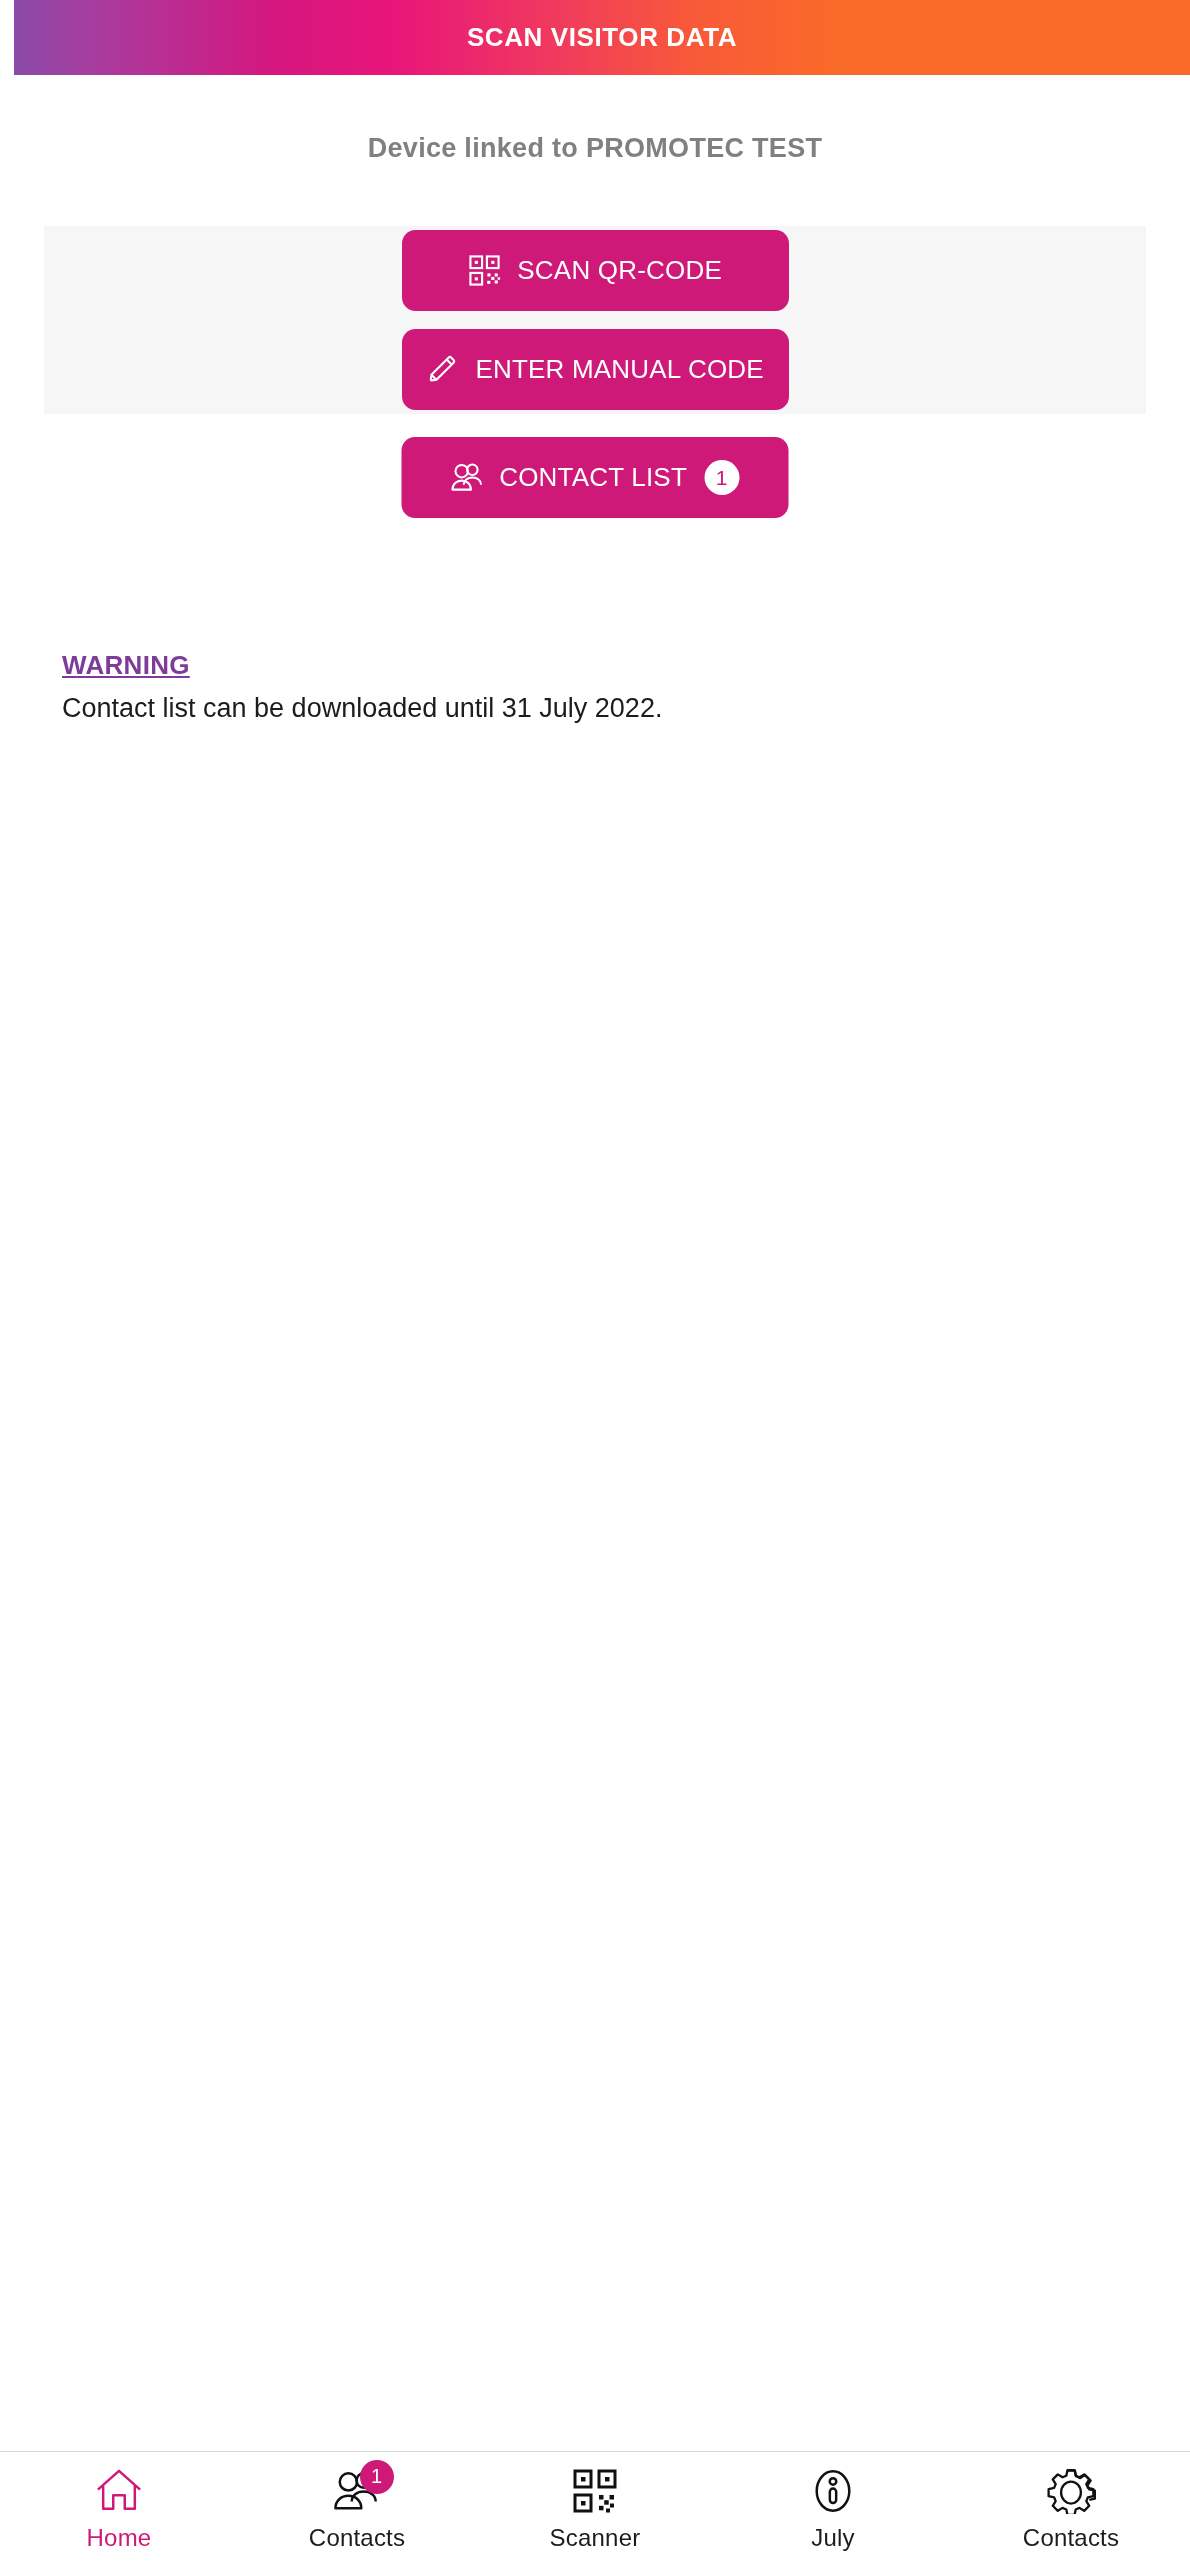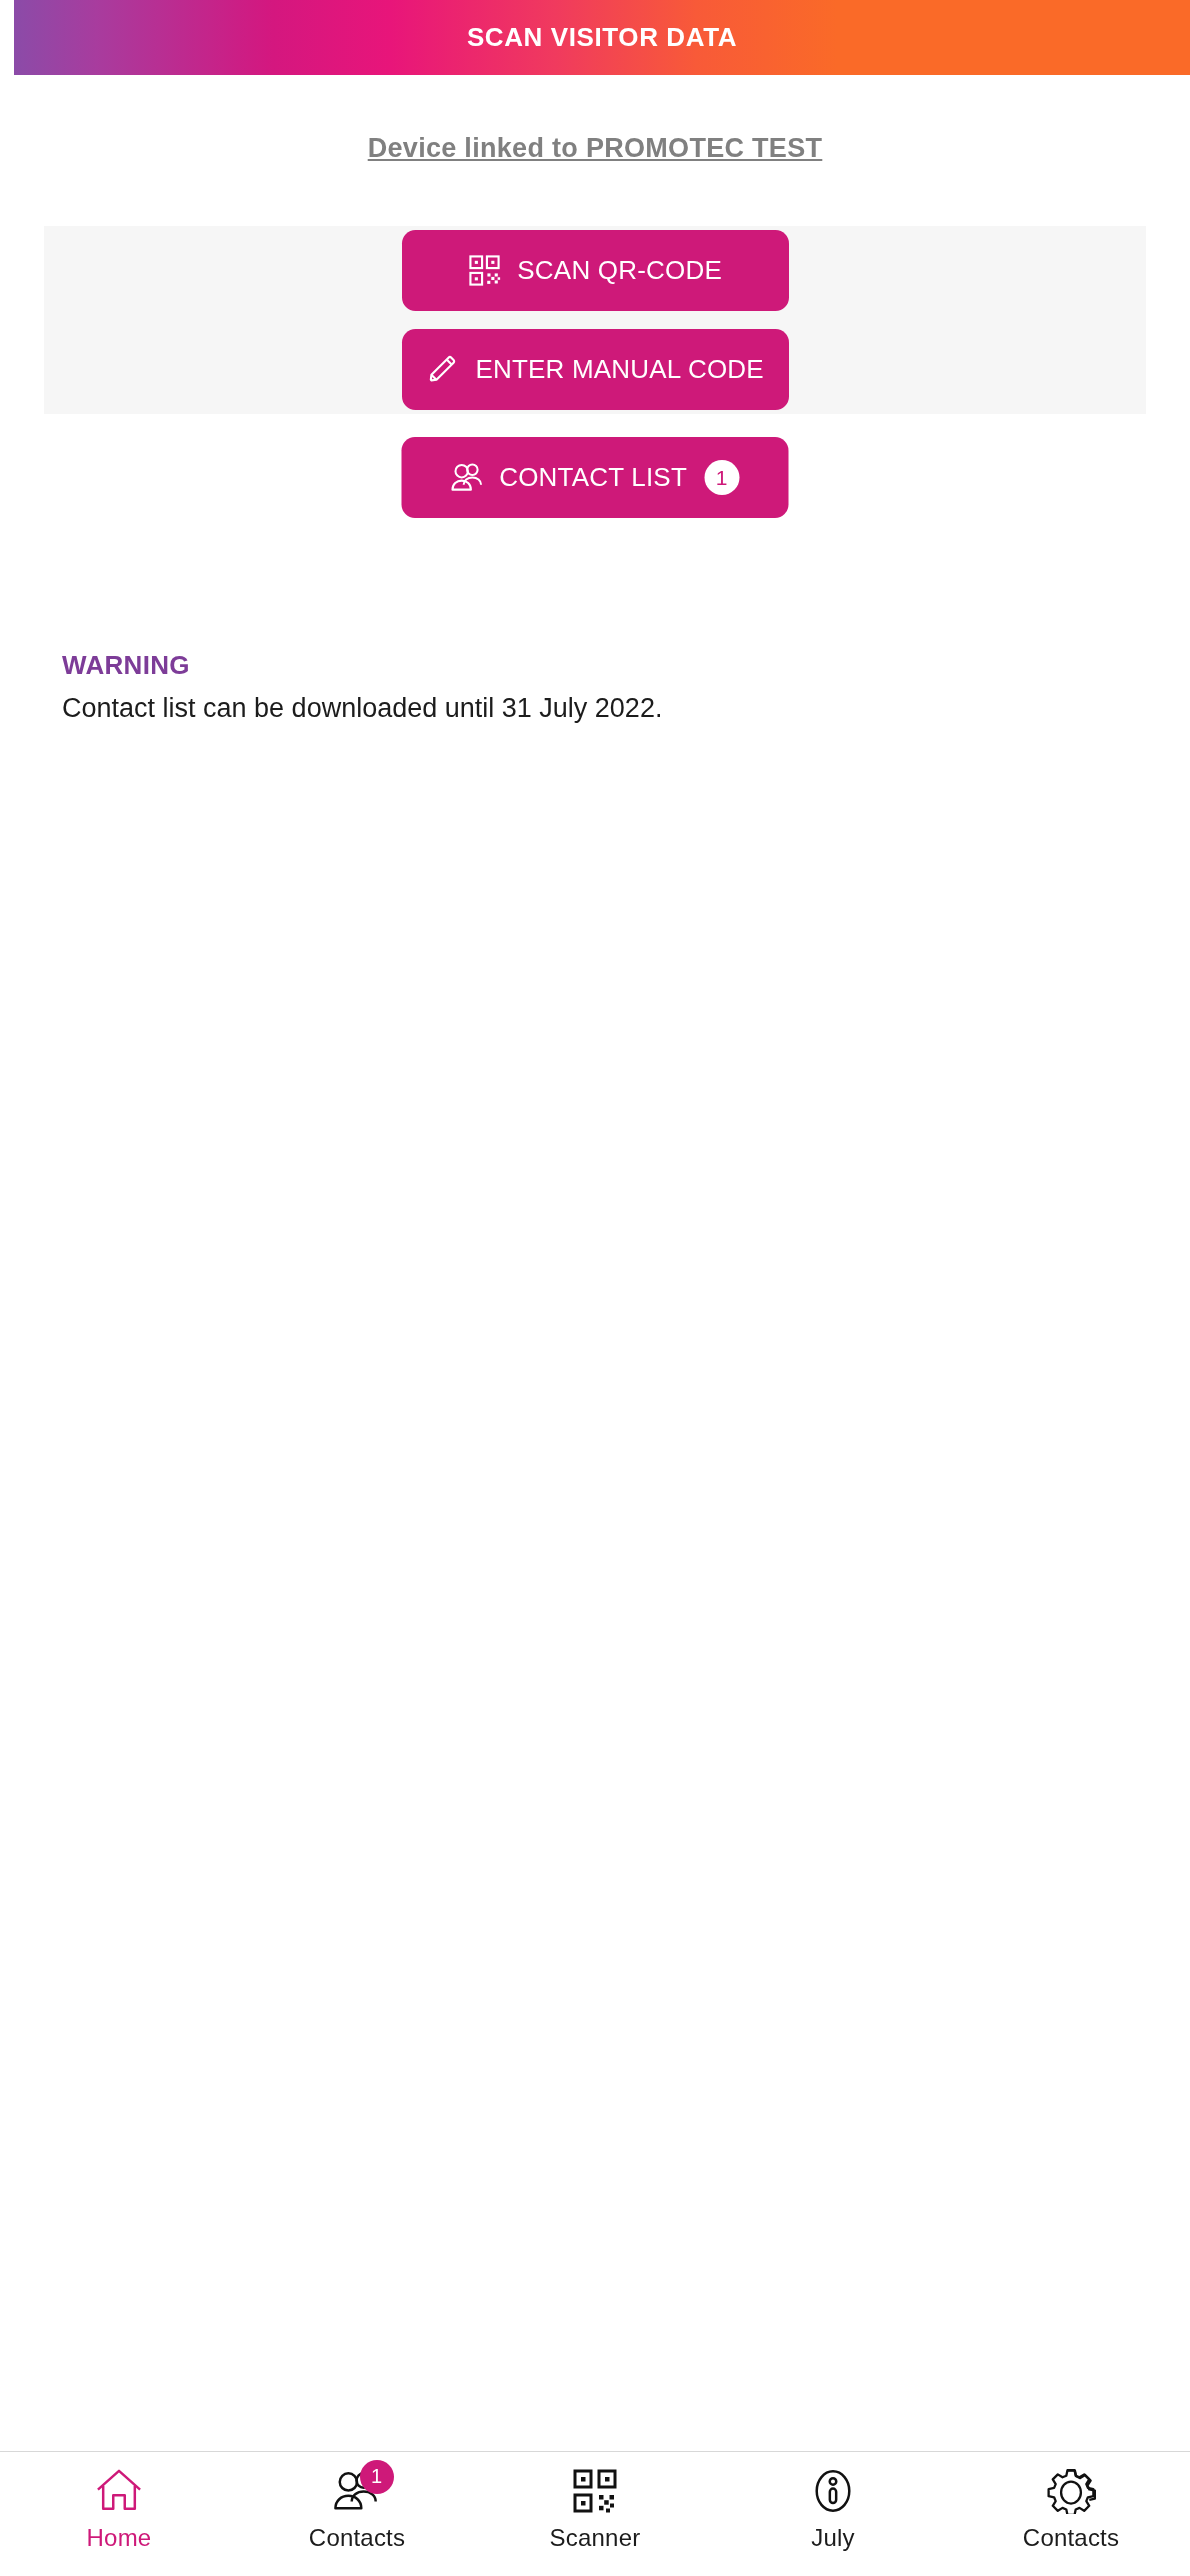--- a/index.html
+++ b/index.html
@@ -35,21 +35,20 @@
   
   .content { flex:1 1 auto; position:relative; }
 
   .subtitle {
     margin-top:58px;
     text-align:center;
     color:#808080;
     font-size:27px;
     font-weight:bold;
     letter-spacing:0.3px;
-    text-decoration:underline;
   }
 
   
   .action-card {
     position:absolute;
     left:44px; right:44px;
     top:151px;
     height:188px;
     background:#f6f6f6;
     display:flex;
@@ -105,20 +104,21 @@
     position:absolute;
     left:62px; right:46px;
     top:575px;
   }
   .warning-title {
     color:#7d3c98;
     font-size:26px;
     font-weight:bold;
     letter-spacing:0.3px;
     margin-bottom:10.5px;
+    text-decoration:underline;
   }
   .warning-line {
     color:#1c1c1c;
     font-size:27px;
     line-height:1.22;
     font-weight:400;
   }
 
   
   .bottom-nav {

